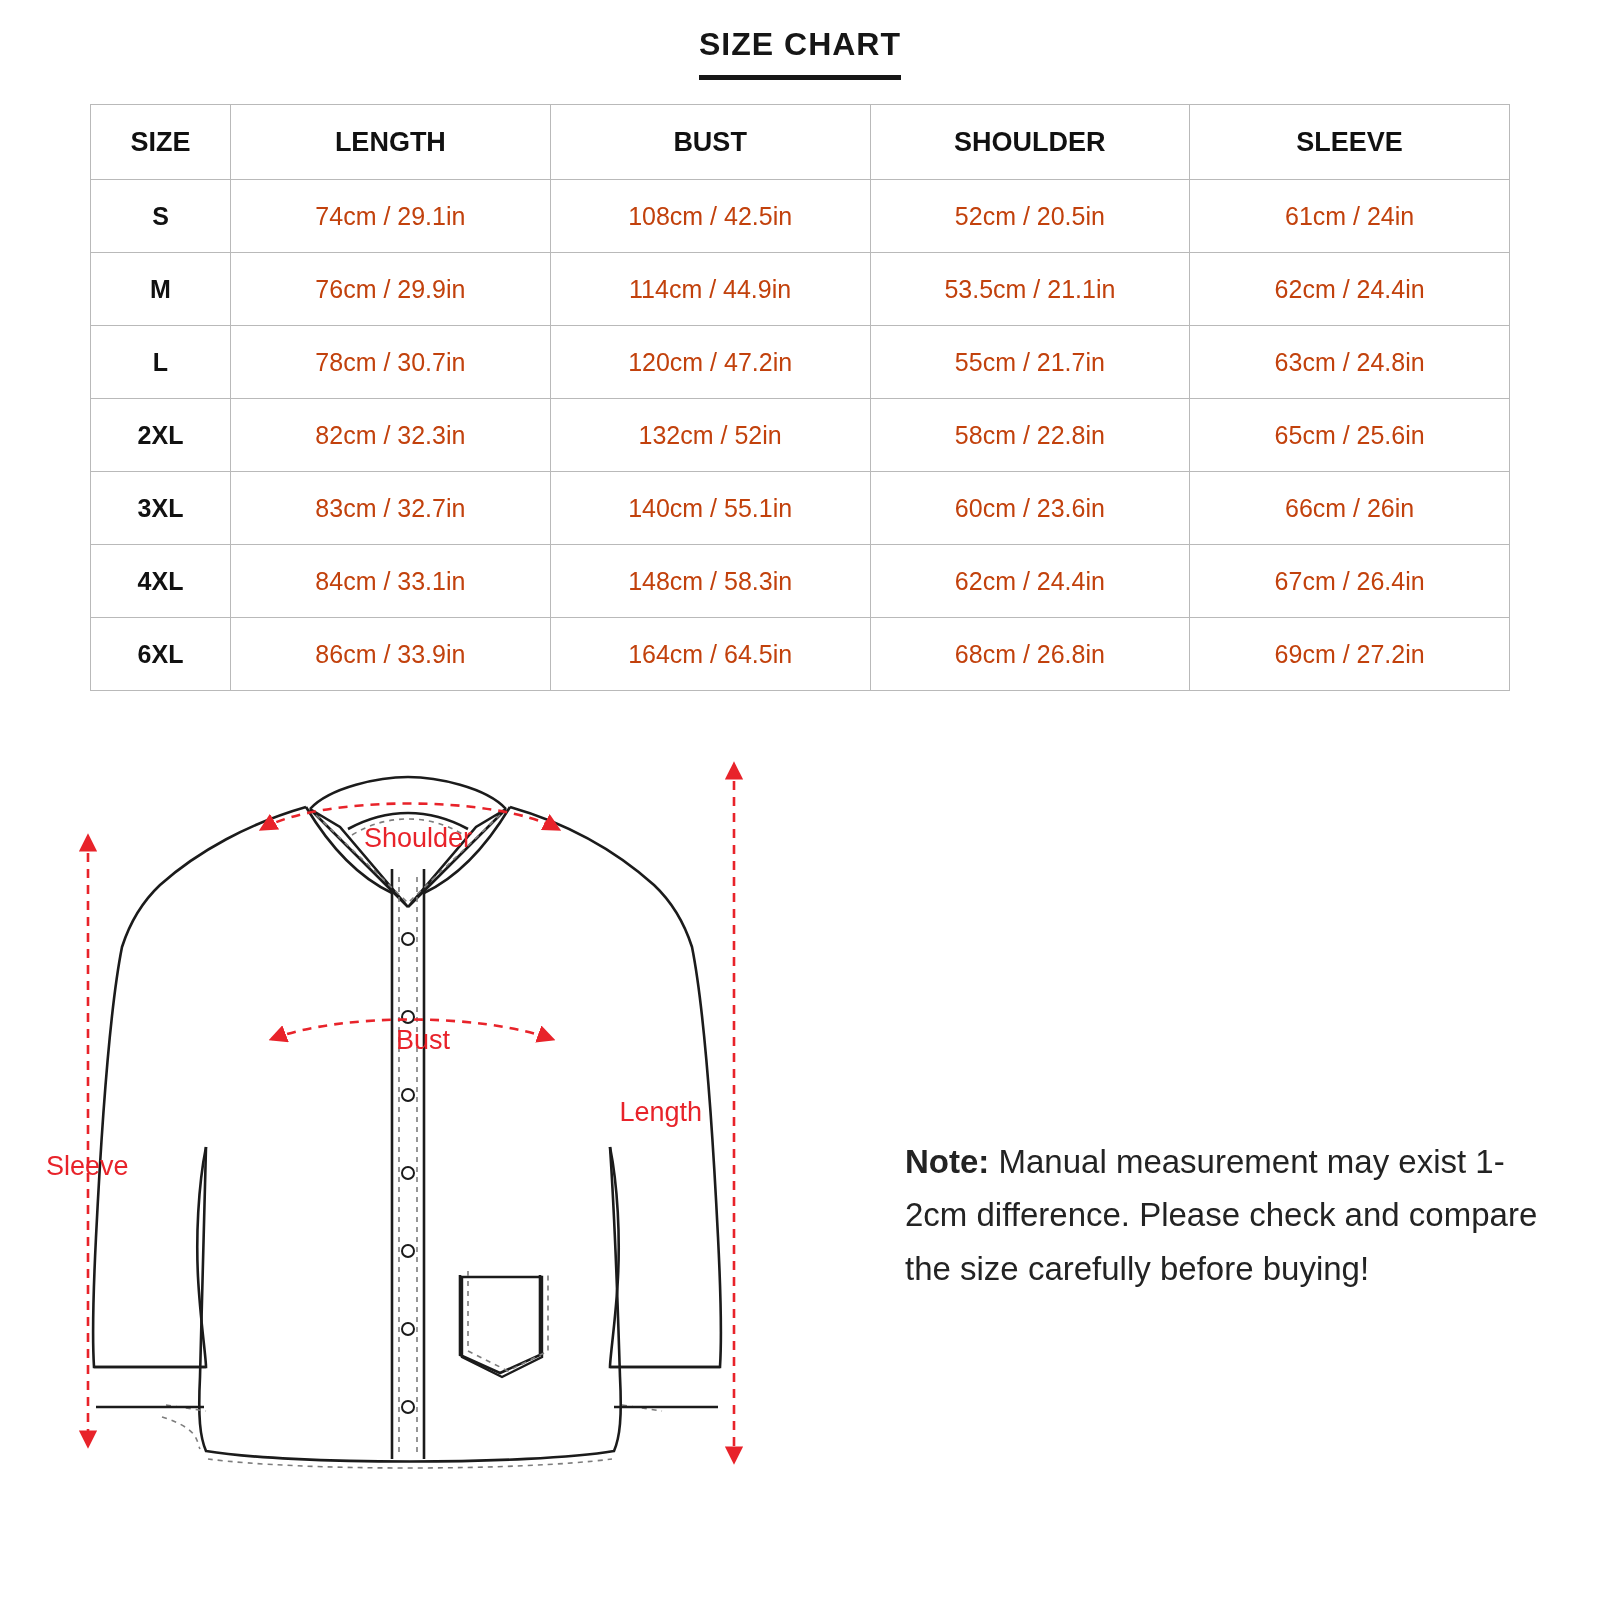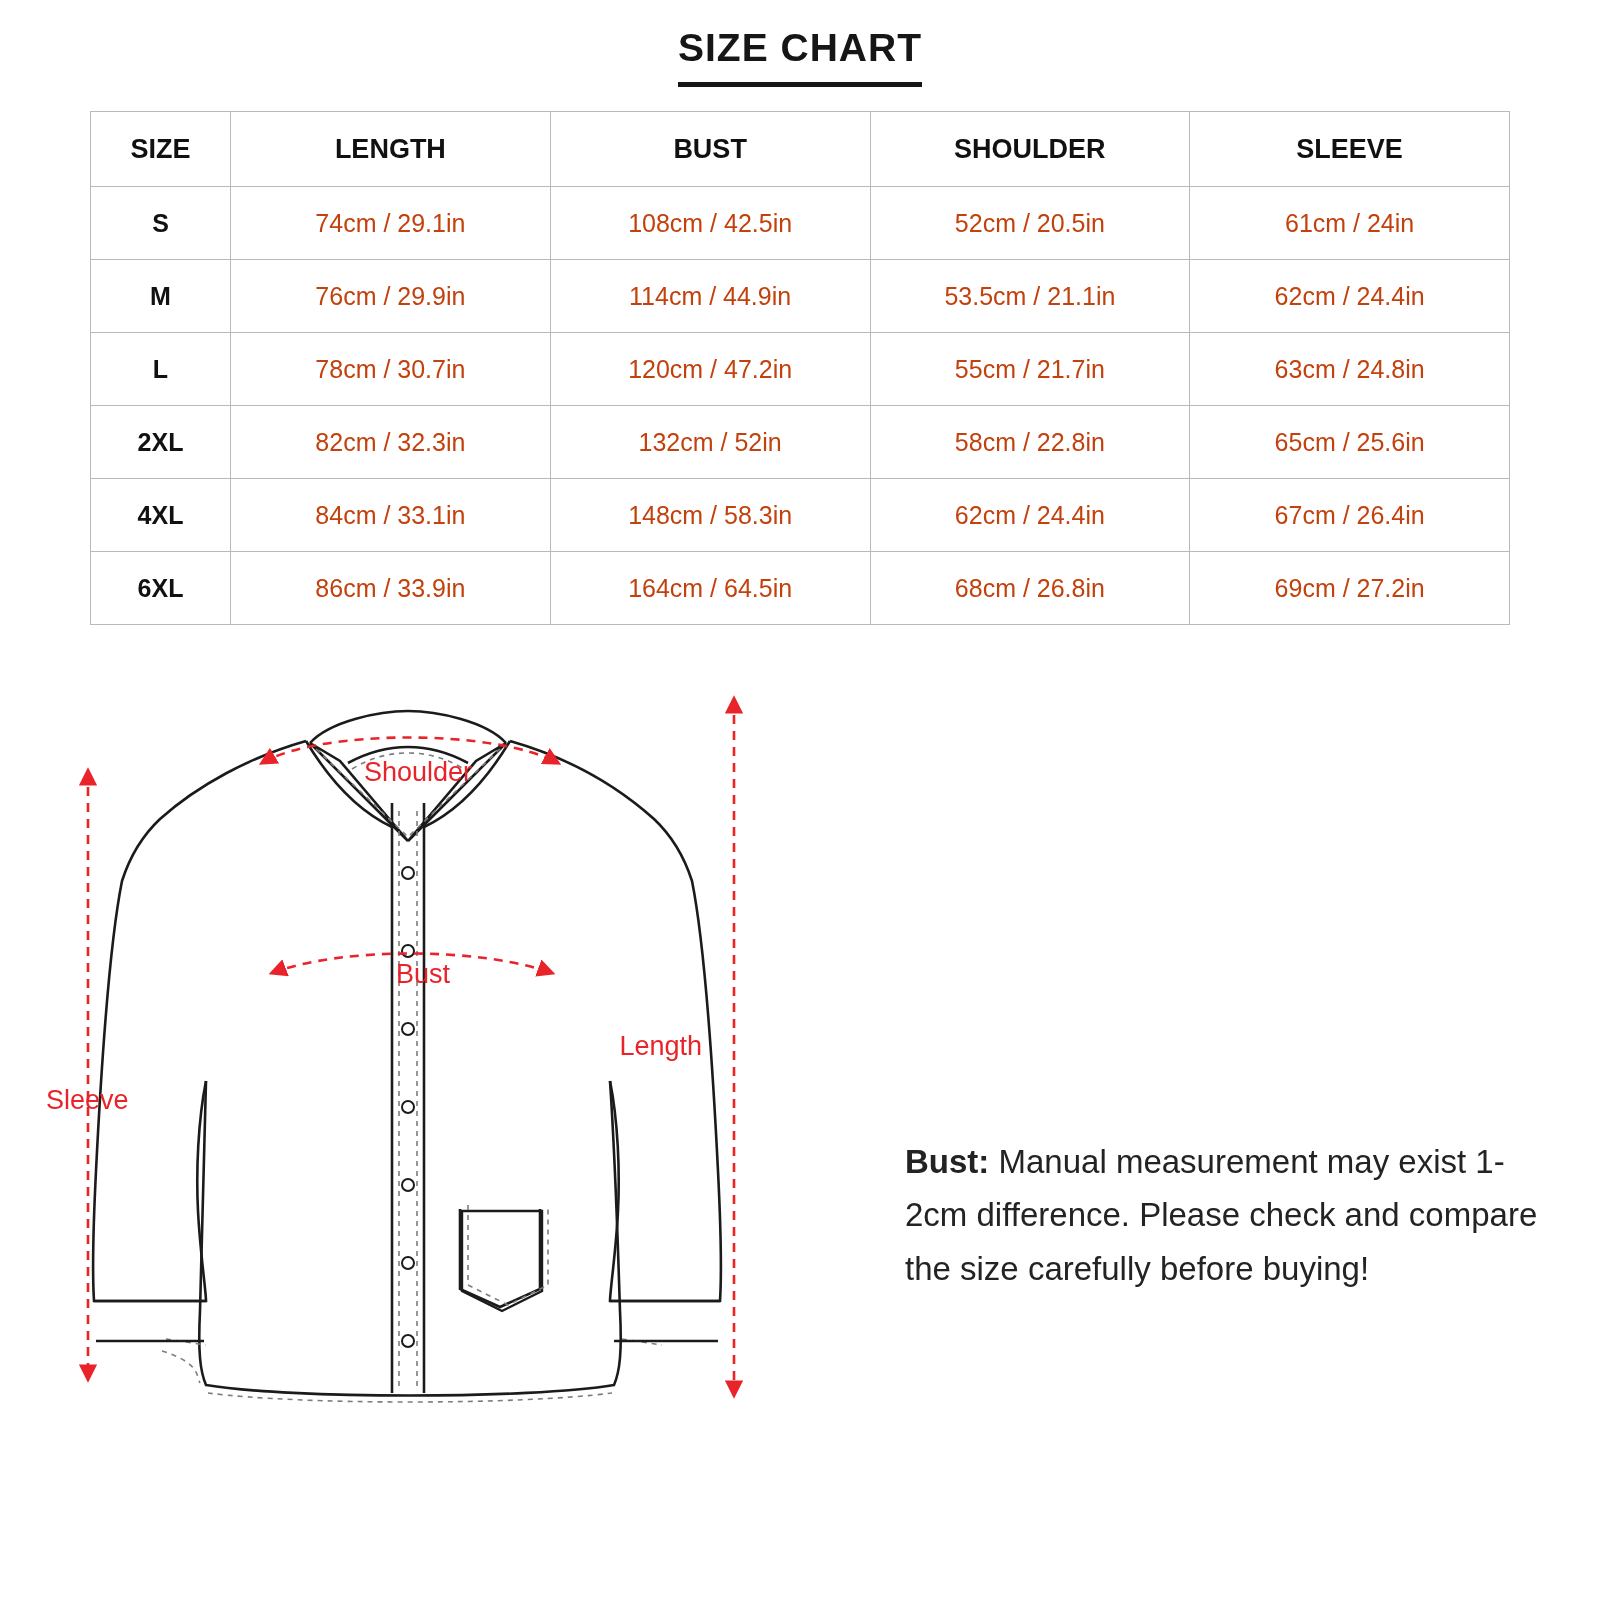--- a/index.html
+++ b/index.html
@@ -15,21 +15,21 @@
     position: relative;
     overflow: hidden;
   }
 
   .title-wrap {
     text-align: center;
     padding-top: 26px;
   }
   .title {
     display: inline-block;
-    font-size: 39px;
+    font-size: 32px;
     font-weight: bold;
     letter-spacing: 1px;
     color: #161616;
     padding-bottom: 12px;
     border-bottom: 5px solid #161616;
   }
 
   table.size-table {
     border-collapse: collapse;
     margin: 24px auto 0 auto;
@@ -130,20 +130,27 @@
       <td>63cm / 24.8in</td>
     </tr>
     <tr>
       <td class="size-cell">2XL</td>
       <td>82cm / 32.3in</td>
       <td>132cm / 52in</td>
       <td>58cm / 22.8in</td>
       <td>65cm / 25.6in</td>
     </tr>
     <tr>
+      <td class="size-cell">3XL</td>
+      <td>83cm / 32.7in</td>
+      <td>140cm / 55.1in</td>
+      <td>60cm / 23.6in</td>
+      <td>66cm / 26in</td>
+    </tr>
+    <tr>
       <td class="size-cell">4XL</td>
       <td>84cm / 33.1in</td>
       <td>148cm / 58.3in</td>
       <td>62cm / 24.4in</td>
       <td>67cm / 26.4in</td>
     </tr>
     <tr>
       <td class="size-cell">6XL</td>
       <td>86cm / 33.9in</td>
       <td>164cm / 64.5in</td>
@@ -237,14 +244,14 @@
     <g fill="#e8232a" font-family="Liberation Sans, sans-serif" font-size="27">
       <text x="354" y="130">Shoulder</text>
       <text x="386" y="332">Bust</text>
       <text x="692" y="404" text-anchor="end">Length</text>
       <text x="36" y="458">Sleeve</text>
     </g>
   </svg>
 </div>
 
 <div class="note">
-  <b>Bust:</b><span> Manual measurement may exist 1-2cm difference. Please check and compare the size carefully before buying!</span>
+  <b>Note:</b><span> Manual measurement may exist 1-2cm difference. Please check and compare the size carefully before buying!</span>
 </div>
 
 </body></html>

